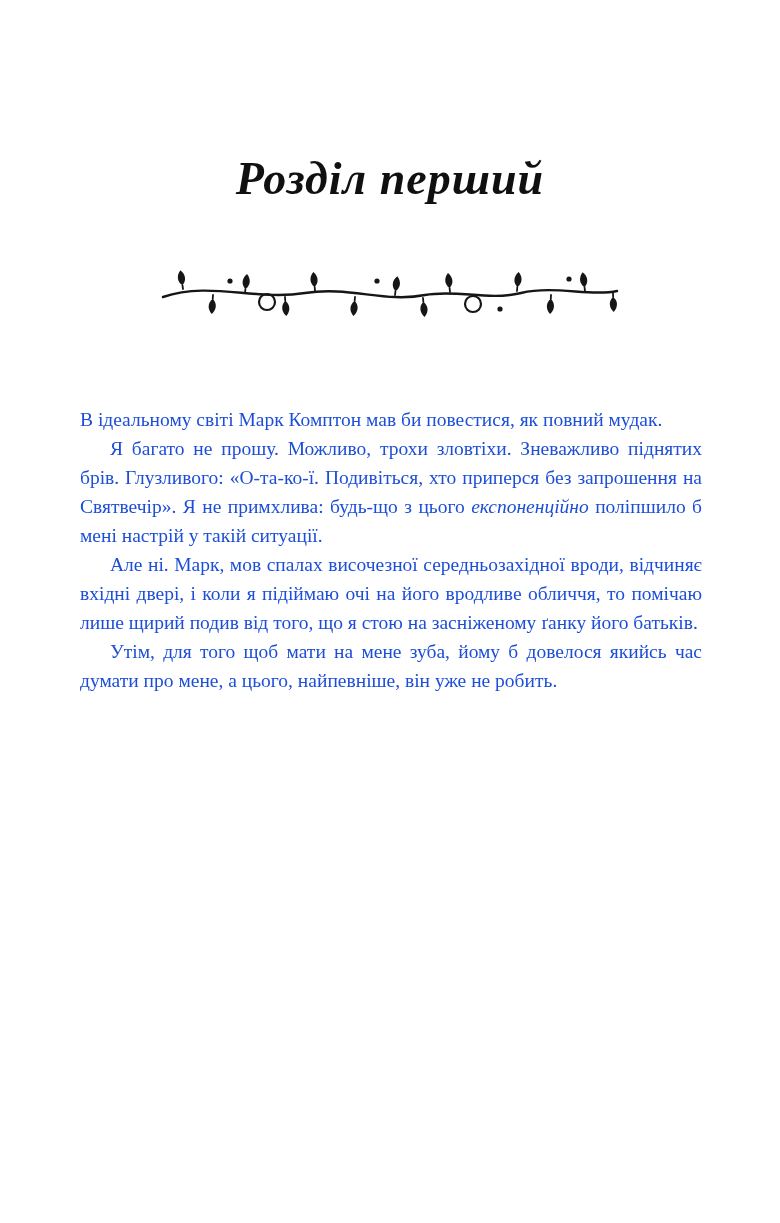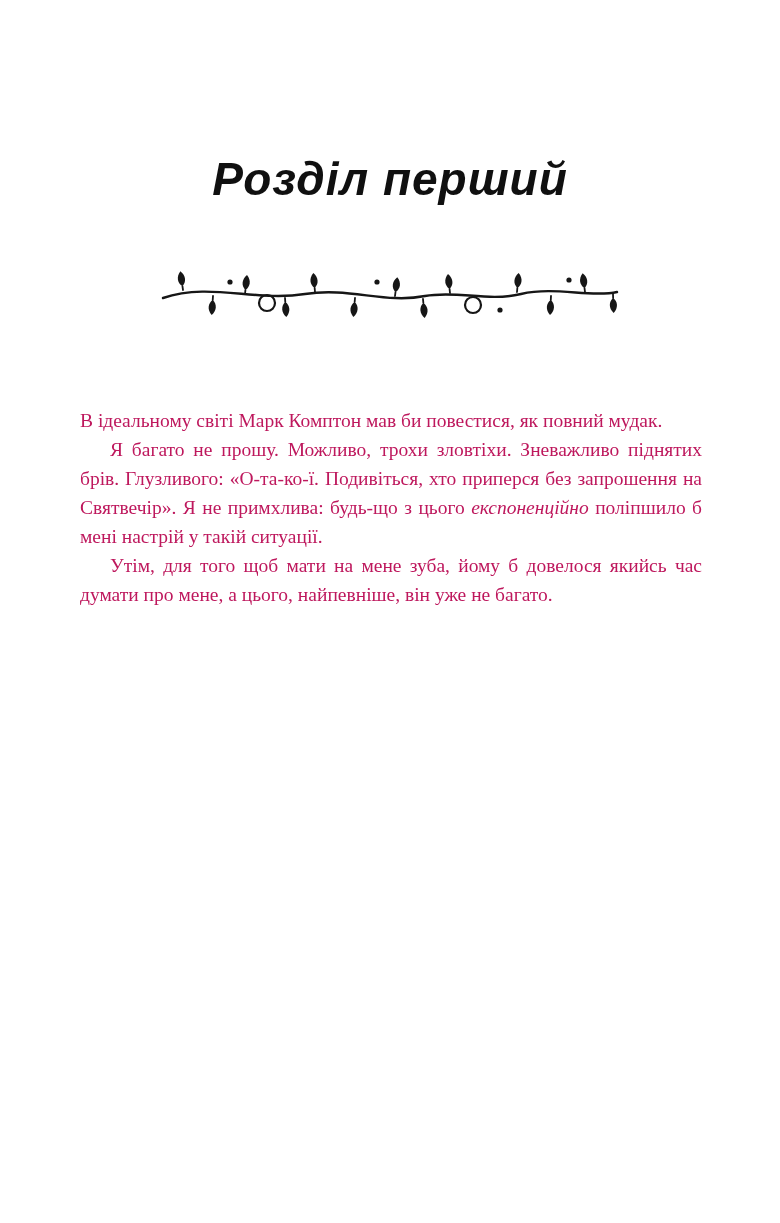--- a/index.html
+++ b/index.html
@@ -13,21 +13,21 @@
     height: 1223px;
     margin: 0 auto;
     background: #ffffff;
     overflow: hidden;
     font-family: "Liberation Serif", serif;
   }
   .chapter-title {
     margin: 0;
     padding-top: 152px;
     text-align: center;
-    font-family: Liberation Sans, sans-serif;
+    font-family: Liberation Serif, serif;
     font-style: italic;
     font-weight: 700;
     font-size: 46px;
     letter-spacing: 1px;
     color: #101010;
   }
   .divider {
     margin-top: 46px;
     text-align: center;
   }
@@ -51,21 +51,21 @@
   .divider .stem {
     stroke: #161616;
     stroke-width: 1.8;
     stroke-linecap: round;
   }
   .divider .berry {
     fill: #161616;
   }
   .body-text {
     margin: 72px 78px 0 80px;
-    color: #be185d;
+    color: #1d4ed8;
     font-size: 19.5px;
     line-height: 29px;
     text-align: justify;
   }
   .body-text p {
     margin: 0;
   }
   .body-text p.indent {
     text-indent: 30px;
   }
@@ -145,16 +145,17 @@
       <circle class="berry" cx="75" cy="30" r="2.6"></circle>
       <circle class="berry" cx="222" cy="30" r="2.6"></circle>
       <circle class="berry" cx="345" cy="58" r="2.6"></circle>
       <circle class="berry" cx="414" cy="28" r="2.6"></circle>
     </svg>
   </div>
 
   <div class="body-text">
       <p><span>В ідеальному світі Марк Комптон мав би повестися, як повний мудак.</span></p>
       <p class="indent"><span>Я багато не прошу. Можливо, трохи зловтіхи. Зневажливо піднятих брів. Глузливого: «О-та-ко-ї. Подивіться, хто приперся без запрошення на Святвечір». Я не примхлива: будь-що з цього </span><em>експоненційно</em><span> поліпшило б мені настрій у такій ситуації.</span></p>
-      <p class="indent"><span>Утім, для того щоб мати на мене зуба, йому б довелося якийсь час думати про мене, а цього, найпевніше, він уже не багато.</span></p>
+      <p class="indent"><span>Але ні. Марк, мов спалах височезної середньозахідної вроди, відчиняє вхідні двері, і коли я підіймаю очі на його вродливе обличчя, то помічаю лише щирий подив від того, що я стою на засніженому ґанку його батьків.</span></p>
+      <p class="indent"><span>Утім, для того щоб мати на мене зуба, йому б довелося якийсь час думати про мене, а цього, найпевніше, він уже не робить.</span></p>
     </div>
 
 </div>
 
 </body></html>

